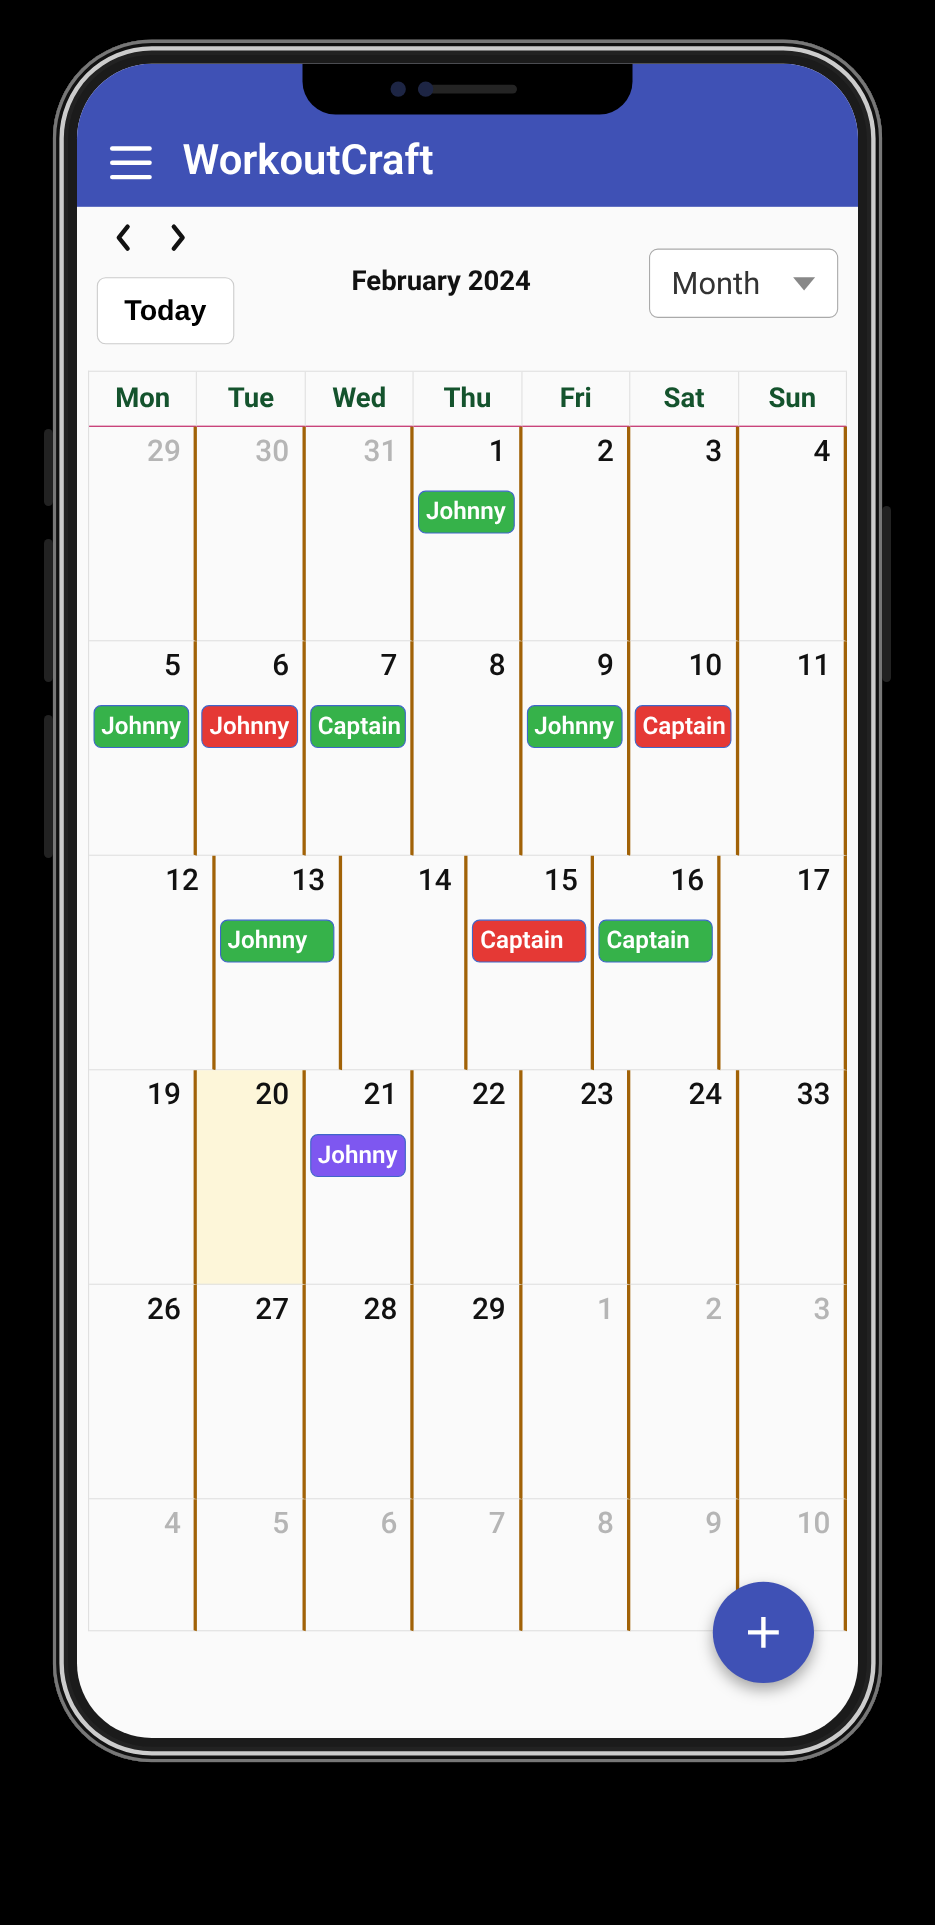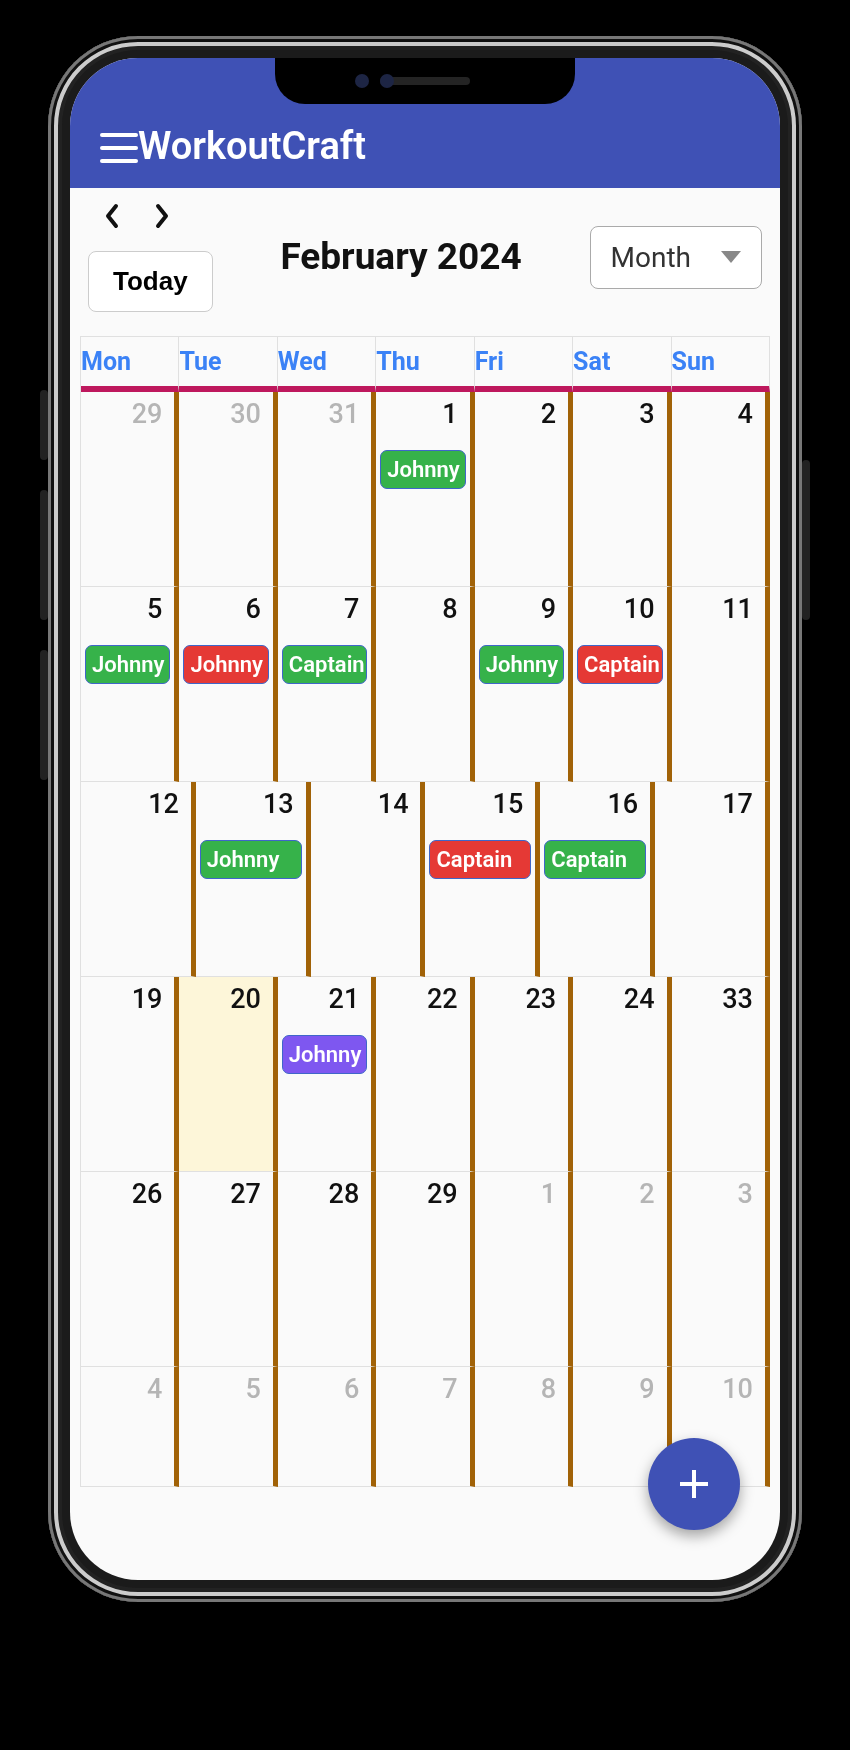--- a/index.html
+++ b/index.html
@@ -57,20 +57,21 @@
   }
   .notch .speaker { width:90px; height:8px; background:#242424; border-radius:4px;}
   .notch .cam { width:14px; height:14px; background:#1d2544; border-radius:50%; position:absolute; left:80px;}
   .notch .cam2{ width:14px; height:14px; background:#1d2544; border-radius:50%; position:absolute; left:105px;}
   .topbar {
     background: #3f51b5;
     height: 130px;
     display: flex;
     align-items: flex-end;
     padding: 0 30px 20px 30px;
+    gap: 28px;
   }
   .menu-icon {
     width: 38px;
     height: 30px;
     display: flex;
     flex-direction: column;
     justify-content: space-between;
     cursor: pointer;
     margin-bottom: 5px;
   }
@@ -90,21 +91,21 @@
     border-radius:8px;
     padding:14px 24px;
     font-size:26px;
     font-weight:600;
     background:#fff;
     cursor:pointer;
   }
   .month-title {
     flex:1;
     text-align:center;
-    font-size:37px;
+    font-size:25px;
     font-weight:700;
     color:#111;
     line-height:1.3;
   }
   .view-select {
     border:1px solid #aaa;
     border-radius:8px;
     padding:14px 20px;
     font-size:28px;
     display:flex;
@@ -121,32 +122,33 @@
     border-top:12px solid #888;
   }
   .calendar {
     margin: 14px 10px 0 10px;
     border-left:1px solid #e0e0e0;
     border-top:1px solid #e0e0e0;
   }
   .dow-row { display:flex; }
   .dow {
     flex:1;
+    text-align:center;
     font-weight:700;
     font-size:25px;
     padding:10px 0;
     border-right:1px solid #e0e0e0;
-    border-bottom:6px solid #be185d;
-    color:#3b82f6;
+    border-bottom:1px solid #be185d;
+    color:#14532d;
   }
   .week { display:flex; height:195px;}
   .week.short { height:120px; }
   .day {
     flex:1;
-    border-right:5px solid #a16207;
+    border-right:3px solid #a16207;
     border-bottom:1px solid #e0e0e0;
     padding:4px 4px;
     position:relative;
     overflow:hidden;
     min-width:0;
   }
   .daynum {
     text-align:right;
     font-size:27px;
     padding:2px 8px 4px 0;

